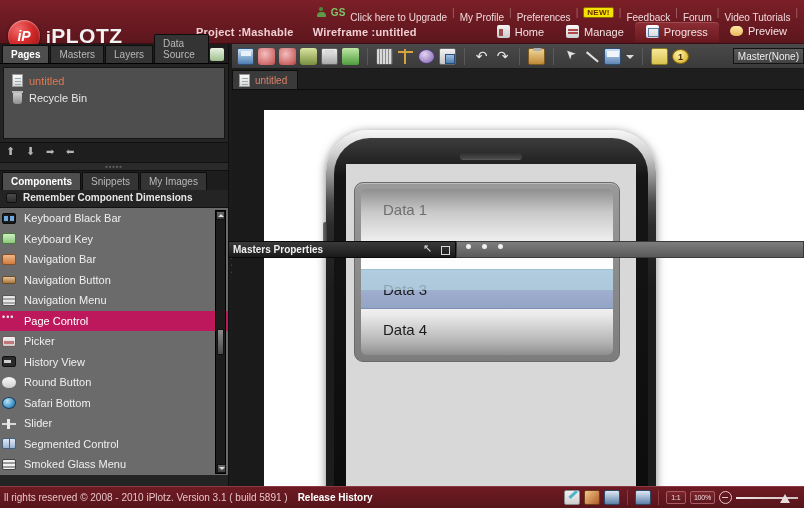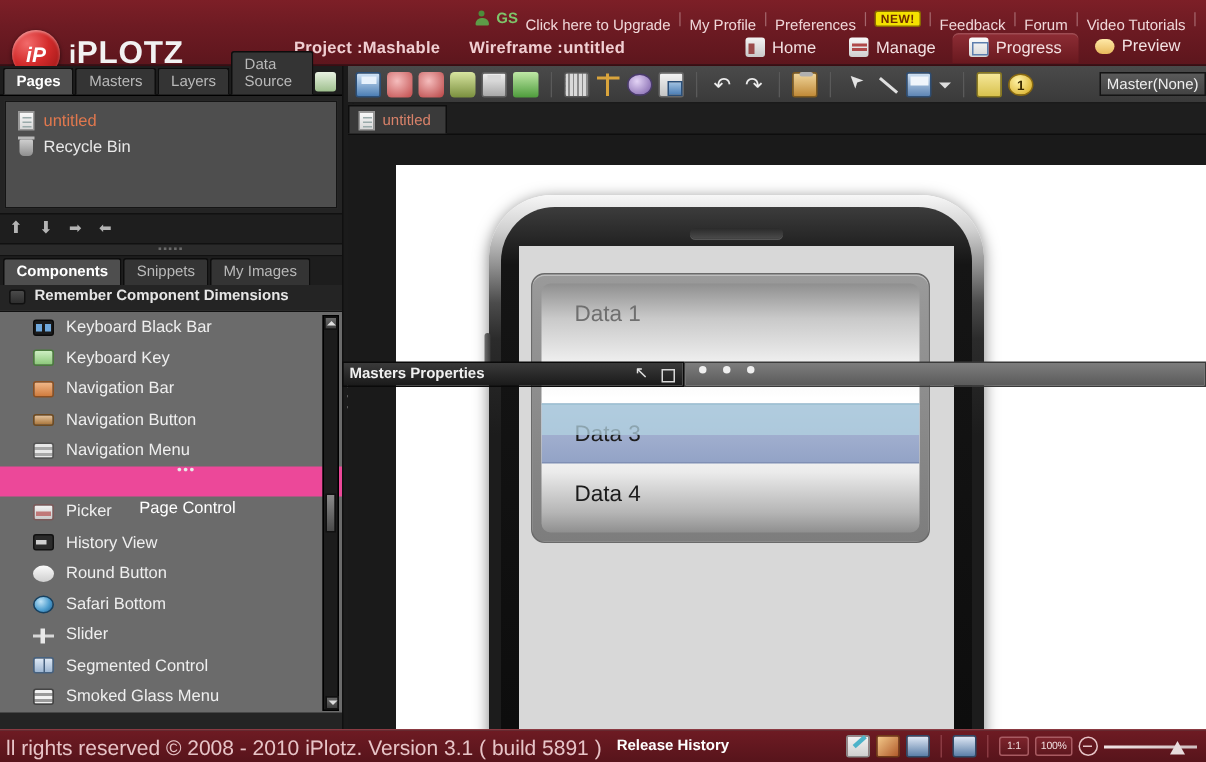--- a/index.html
+++ b/index.html
@@ -100,23 +100,23 @@
   .selbox .arw::after { content:""; position:absolute; left:3px; top:4px;
     border-left:3px solid transparent; border-right:3px solid transparent; border-top:3px solid #d8d8d8;}
 
   .rememberrow { display:flex; align-items:center; gap:6px; padding:2px 6px 4px; }
   .chk { width:11px; height:10px; background:linear-gradient(180deg,#4a4a4a,#2e2e2e);
     border:1px solid #111; border-radius:2px; }
   .rememberlbl { font-size:10px; color:#e6e6e6; font-weight:bold; }
 
   .complist { position:relative; margin:0 0 0 0; height:268px; background:#6b6b6b;
     border-top:1px solid #111; overflow:hidden; }
-  .comprow { display:flex; align-items:center; gap:8px; height:20.5px; padding-left:22px;
+  .comprow { display:flex; align-items:center; gap:8px; height:20.5px; padding-left:2px;
     font-size:11px; color:#efefef; }
-  .comprow.sel { background:#ec4899; color:#fff;flex-direction:column; }
+  .comprow.sel { background:#be185d; color:#fff; }
   .cico { width:14px; height:11px; border-radius:2px; flex:0 0 14px; }
   .ic-kbar  { background:#1b1b1b; border:1px solid #0a0a0a; position:relative;}
   .ic-kbar::after{content:"";position:absolute;left:1px;top:2px;width:4px;height:5px;background:#6fa8dc;
     box-shadow:6px 0 0 #6fa8dc;}
   .ic-kkey  { background:linear-gradient(180deg,#cdeec2,#8cc87a); border:1px solid #4a7a3d;}
   .ic-navbar{ background:linear-gradient(180deg,#f0b789,#d07c3e); border:1px solid #8a5023;}
   .ic-navbtn{ background:linear-gradient(180deg,#e4c39d,#a9763c); border:1px solid #6e4a20; height:8px;}
   .ic-navmenu{ background:repeating-linear-gradient(180deg,#e8e8e8 0 2px,#a8a8a8 2px 4px); border:1px solid #555;}
   .ic-pagectl{ background:transparent; position:relative;}
   .ic-pagectl::after{content:"•••"; color:#e8e8e8; font-size:9px; position:absolute; left:0; top:-3px; letter-spacing:1px;}
@@ -263,21 +263,21 @@
   .dp-ic.pin::after{content:"↖"; color:#e0e0e0; font-size:11px; position:absolute; left:1px; top:-2px;}
   .dp-dots { position:absolute; left:466px; top:244px; display:flex; gap:11px;}
   .dp-dots i { width:5px; height:5px; border-radius:50%; background:#efefef; display:block;}
   .dp-bar { position:absolute; left:456px; top:241px; width:348px; height:17px;
     background:linear-gradient(180deg,#7d7d7d,#5a5a5a); border:1px solid #3a3a3a;}
 
   
   .statusbar { position:absolute; left:0; bottom:0; width:804px; height:22px;
     background:linear-gradient(180deg,#6e1b23,#57141b); border-top:1px solid #8a3a42;
     display:flex; align-items:center; }
-  .copyright { font-size:14px; color:#e7c4c7; margin-left:4px; white-space:nowrap;}
+  .copyright { font-size:10px; color:#e7c4c7; margin-left:4px; white-space:nowrap;}
   .relhist { font-size:10px; color:#ffffff; font-weight:bold; margin-left:10px;}
   .statusright { margin-left:auto; display:flex; align-items:center; gap:4px; padding-right:6px;}
   .sbtn { width:16px; height:15px; border-radius:2px; position:relative;}
   .sbtn.act { background:linear-gradient(180deg,#f2f2f2,#cfcfcf); border:1px solid #8a8a8a;}
   .s-pencil::after{content:"";position:absolute;left:3px;top:2px;width:10px;height:2.5px;
     background:#4db3c9; transform:rotate(-42deg);}
   .s-img1{background:linear-gradient(135deg,#f3c98a,#b05a2a); border:1px solid #6f3a18;}
   .s-img2{background:linear-gradient(180deg,#dfe8f5,#5c7fa8); border:1px solid #2f4a68;}
   .s-img3{background:linear-gradient(180deg,#dfe8f5,#5c7fa8); border:1px solid #2f4a68;}
   .zoombtn { height:13px; min-width:20px; padding:0 3px; font-size:7px; color:#f0dcdd;

